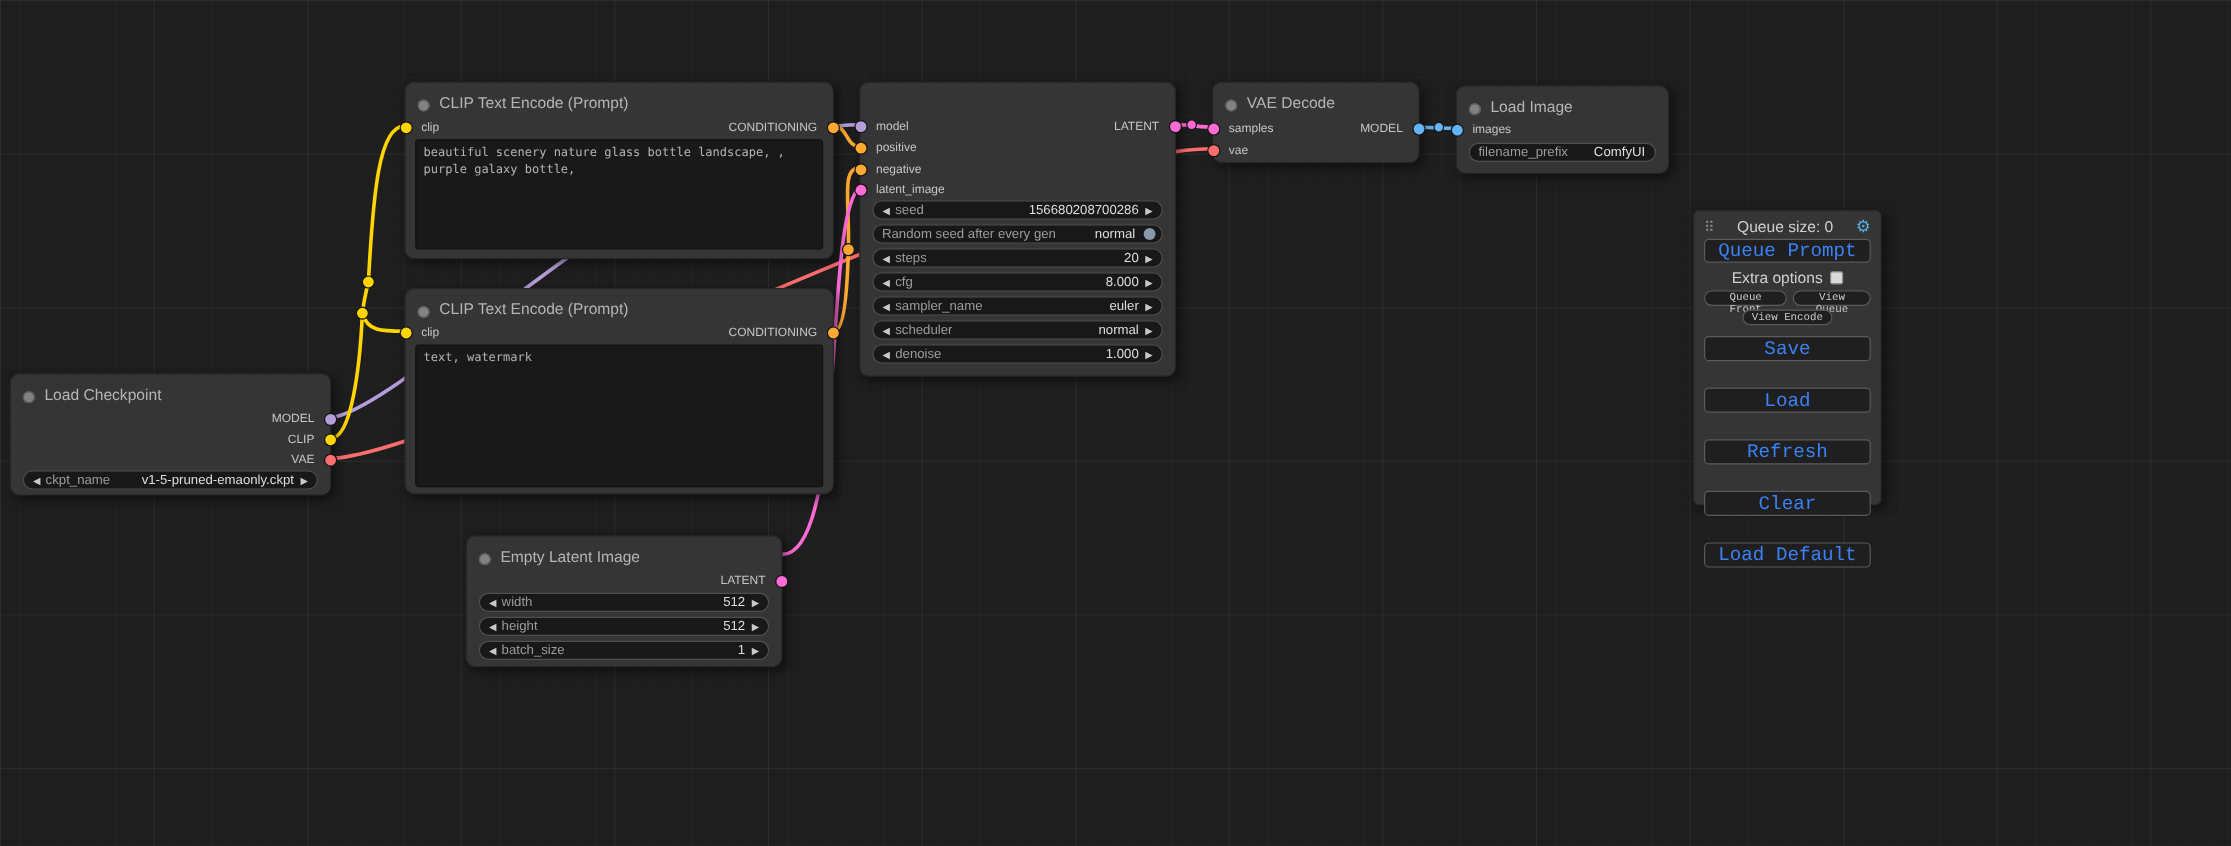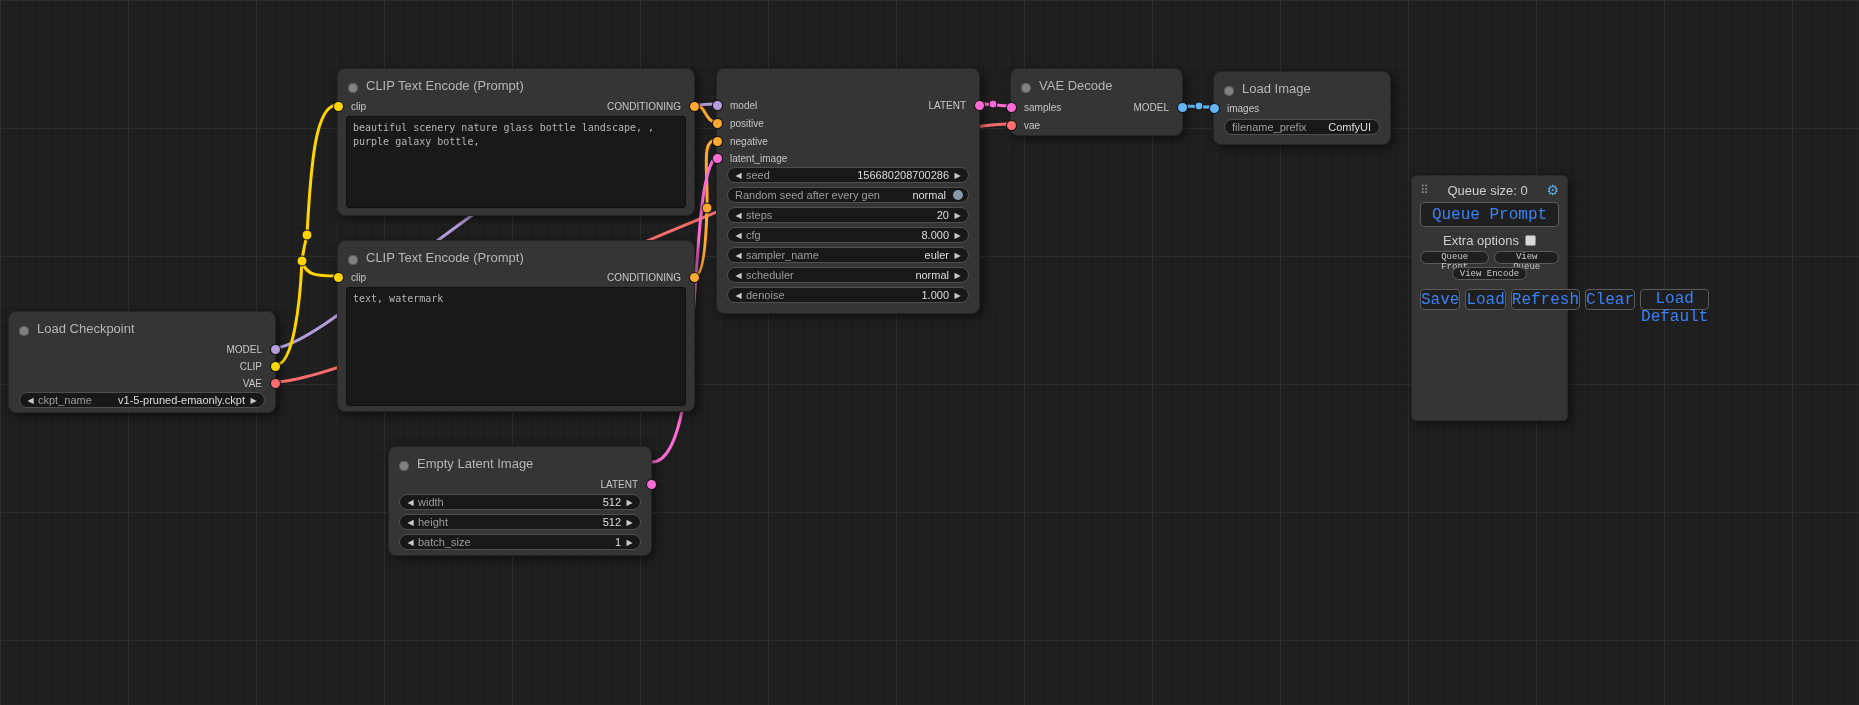--- a/index.html
+++ b/index.html
@@ -52,21 +52,21 @@
   .gear{font-size:14px;cursor:pointer}
   .btn{background:#1f1f1f;border:1px solid #5b5b5b;border-radius:4px;color:#3b82f6;
        font-family:Liberation Mono, monospace;font-size:16px;height:21px;width:100%;cursor:pointer}
   .btn.queue{height:25px;margin-top:2px}
   .extra-row{display:flex;align-items:center;justify-content:center;gap:6px;margin-top:5px;
              font-size:13px;color:#cfcfcf;height:16px}
   .checkbox{width:11px;height:11px;background:#d9d9d9;border:1px solid #8a8a8a;border-radius:2px;cursor:pointer}
   .pill-row{display:flex;justify-content:center;gap:5px;margin-top:3px}
   .pill{background:#1f1f1f;border:1px solid #5b5b5b;border-radius:8px;color:#c9c9c9;
         font-family:Liberation Mono, monospace;font-size:9px;height:13px;padding:0 7px;cursor:pointer}
-  .stack{display:flex;gap:5px;margin-top:9px}
+  .stack{display:flex;flex-direction:column;gap:22px;margin-top:9px}
 </style>
 </head>
 <body>
 
 <svg class="wires" width="1859" height="705" viewBox="0 0 1859 705">
   <g fill="none" stroke-width="3" stroke-linecap="round">
     <path d="M 276,348 C 340,340 560,104 716,104" stroke="#B39DDB"></path>
     <path d="M 276,365 C 293,365 300,305 302,261" stroke="#FFD500"></path>
     <path d="M 302,261 C 303,252 305,243 307,235" stroke="#FFD500"></path>
     <path d="M 307,235 C 311,160 316,105 337,105" stroke="#FFD500"></path>

